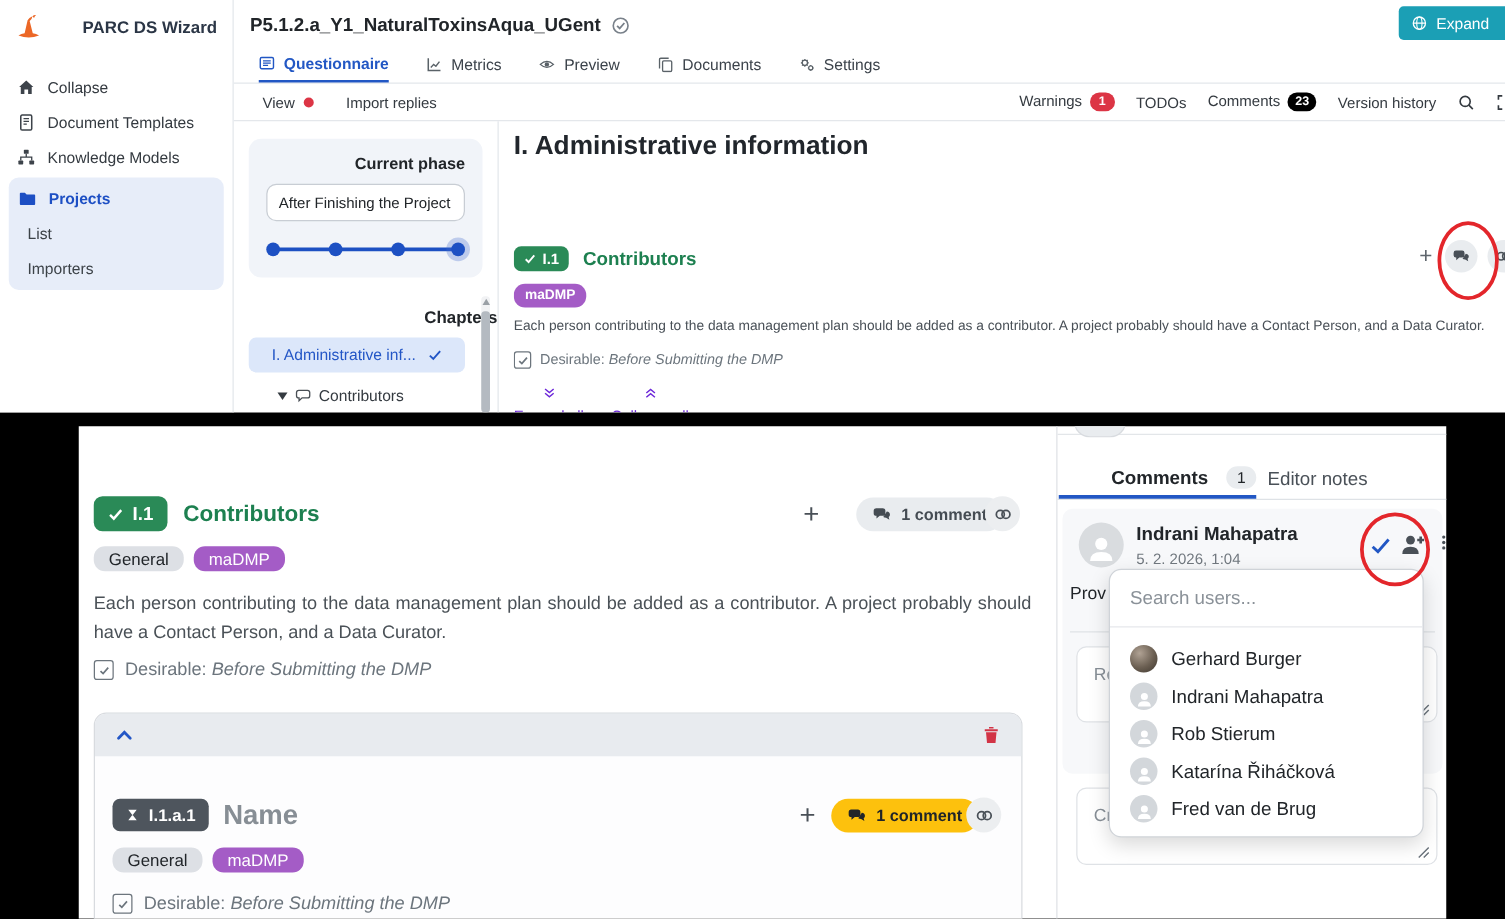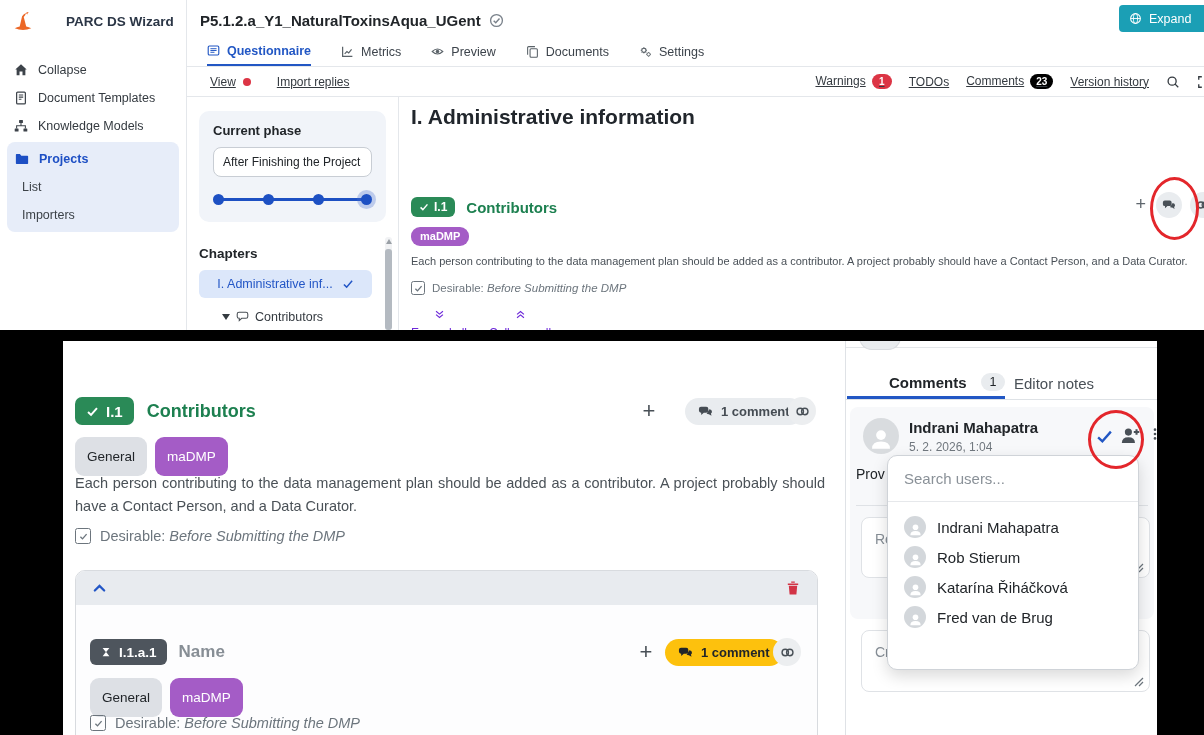--- a/index.html
+++ b/index.html
@@ -34,33 +34,33 @@
 
   
   .tabs{position:absolute;left:187px;top:39px;right:0;height:27px;display:flex;gap:30px;padding-left:20px;border-bottom:1px solid #e4e7eb;}
   .tab{display:flex;align-items:center;gap:7px;font-size:12.5px;color:#3c434b;cursor:pointer;padding-bottom:2px;}
   .tab .tic{width:13px;height:13px;color:#5a6268;}
   .tab.active{color:#2257c4;font-weight:600;border-bottom:2px solid #2257c4;}
   .tab.active .tic{color:#2257c4;}
 
   
   .qtoolbar{position:absolute;left:187px;top:67px;right:0;height:29px;border-bottom:1px solid #e4e7eb;
-            display:flex;align-items:center;font-size:12px;color:#343a40;text-decoration:underline;}
+            display:flex;align-items:center;font-size:12px;color:#343a40;}
   .qt-left{display:flex;align-items:center;gap:26px;padding-left:23px;}
   .qt-view{display:flex;align-items:center;gap:7px;cursor:pointer;}
   .red-dot{width:8px;height:8px;border-radius:50%;background:#dc3545;}
   .qt-right{margin-left:auto;display:flex;align-items:center;gap:17px;padding-right:0;}
   .badge-pill{display:inline-flex;align-items:center;justify-content:center;border-radius:9px;color:#fff;
               font-size:10px;font-weight:700;padding:2px 6px;min-width:8px;}
   .bg-red{background:#dc3545;} .bg-gray{background:#000000;}
   .qt-item{display:flex;align-items:flex-start;gap:6px;cursor:pointer;}
   .qt-ic{width:14px;height:14px;color:#343a40;cursor:pointer;}
 
   
-  .subpanel{position:absolute;left:187px;top:97px;width:211px;bottom:0;border-right:1px solid #e4e7eb;overflow:hidden;}
+  .subpanel{position:absolute;left:187px;top:97px;width:211px;bottom:0;border-right:1px solid #e4e7eb;overflow:hidden;text-align:right;}
   .phase-card{margin:14px 12px 0 12px;background:#f1f4f9;border-radius:10px;padding:12px 14px 16px 14px;}
   .phase-h{font-size:13px;font-weight:700;color:#212529;}
   .phase-select{margin-top:9px;height:28px;background:#fff;border:1px solid #c8cdd4;border-radius:8px;
                 display:flex;align-items:center;padding:0 9px;font-size:12px;color:#212529;cursor:pointer;}
   .phase-slider{margin-top:15px;position:relative;height:14px;}
   .phase-line{position:absolute;left:3px;right:5px;top:6px;height:3px;background:#1d50c3;border-radius:2px;}
   .phase-dot{position:absolute;top:2px;width:11px;height:11px;border-radius:50%;background:#1d50c3;}
   .phase-dot.last{box-shadow:0 0 0 4px rgba(70,110,205,.3);}
   .chapters-h{margin:24px 0 9px 12px;font-size:13.5px;font-weight:700;color:#212529;}
   .chapter-active{margin:0 26px 7px 12px;height:28px;background:#dce7fa;border-radius:6px;display:flex;align-items:center;
@@ -92,36 +92,36 @@
   .exp-link{display:flex;align-items:center;gap:6px;color:#6d28d9;font-size:12px;cursor:pointer;flex-direction:column;}
   .exp-link .eic{width:11px;height:11px;}
 
   .annot{position:absolute;border:3px solid #e3262b;border-radius:50%;z-index:40;}
 
   
   .layer-zoom{position:absolute;left:63px;top:341px;width:1094px;height:394px;background:#fff;overflow:hidden;}
   .z-badge-q{display:inline-flex;align-items:center;gap:7px;background:#2a8a57;color:#fff;border-radius:7px;height:28px;padding:0 11px;font-size:15px;font-weight:700;}
   .z-badge-q .bic{width:13px;height:13px;color:#fff;}
   .z-qtitle{font-size:18px;font-weight:700;color:#1d8050;}
-  .z-tag{display:inline-flex;align-items:center;height:39px;padding:0 12px;border-radius:9px;font-size:13.5px;font-weight:500;}
+  .z-tag{display:inline-flex;align-items:center;height:20px;padding:0 12px;border-radius:9px;font-size:13.5px;font-weight:500;}
   .z-icon-circle{width:28px;height:28px;border-radius:50%;background:#eceef0;display:flex;align-items:center;justify-content:center;color:#495057;cursor:pointer;}
   .z-pill{height:27px;border-radius:14px;display:inline-flex;align-items:center;gap:8px;padding:0 13px;font-size:13px;font-weight:700;cursor:pointer;}
   .z-pill-gray{background:#e9ecef;color:#454c53;}
   .z-pill-yellow{background:#fdc10d;color:#212529;}
   .z-pill .pic{width:15px;height:15px;}
   .z-desc{position:absolute;left:12px;top:131px;width:750px;font-size:14.5px;line-height:1.62;color:#4a5157;text-align:justify;}
   .z-desirable{display:flex;align-items:center;gap:9px;color:#6c757d;font-size:14.5px;}
   .z-desirable .cb{width:14px;height:14px;flex:0 0 14px;}
   .z-card{position:absolute;left:12px;top:229px;width:741px;height:220px;border:1px solid #d8dbdf;border-radius:10px;background:#fdfdfe;}
   .z-card-head{height:34px;background:#e8ebef;border-radius:9px 9px 0 0;display:flex;align-items:center;padding:0 16px;}
   .z-chevup{width:15px;height:15px;color:#2356c6;cursor:pointer;}
   .z-trash{width:16px;height:16px;color:#d23446;margin-left:auto;cursor:pointer;}
   .z-dark-badge{display:inline-flex;align-items:center;gap:7px;background:#4e555d;color:#fff;border-radius:6px;height:26px;padding:0 10px;font-size:13.5px;font-weight:700;}
   .z-dark-badge .bic{width:12px;height:12px;color:#fff;}
-  .z-name-title{font-size:17px;font-weight:700;color:#878e95;}
+  .z-name-title{font-size:22px;font-weight:700;color:#878e95;}
 
   
   .z-panel{position:absolute;left:782px;top:0;width:312px;height:394px;border-left:1px solid #dfe2e6;}
   .z-panel-topline{position:absolute;left:0;right:0;top:6px;border-top:1px solid #e3e6e9;}
   .z-top-frag{position:absolute;left:13px;top:-4px;width:40px;height:12px;background:#e9ecef;border:1px solid #d8dbdf;border-top:none;border-radius:0 0 14px 14px;}
   .z-tabs{position:absolute;left:0;right:0;top:26px;height:32px;border-bottom:1px solid #dee2e6;}
   .z-tab1{position:absolute;left:43px;top:6px;display:flex;align-items:center;gap:14px;font-size:15px;font-weight:600;color:#212529;cursor:pointer;}
   .z-tab1-count{background:#e9ecef;border-radius:10px;font-size:12.5px;font-weight:400;color:#212529;padding:2px 9px;}
   .z-tab2{position:absolute;left:168px;top:8px;font-size:15px;color:#495057;cursor:pointer;}
   .z-tab-underline{position:absolute;left:1px;top:55px;width:158px;height:3px;background:#2257c4;}
@@ -617,20 +617,24 @@
           </svg>
         </span>
     </span>
 
     <div class="z-dropdown">
       <div class="z-dd-search" title="Search users...">
         <span>Search users...</span>
       </div>
       <div class="z-dd-list">
         <div class="z-dd-item">
+          <span class="dd-av photo"></span>
+          <span>Gerhard Burger</span>
+        </div>
+        <div class="z-dd-item">
           <span class="dd-av">
               <svg viewBox="0 0 16 16">
                 <circle cx="8" cy="5.6" r="3" fill="currentColor"></circle>
                 <path d="M2.5 14 Q2.5 9.6 8 9.6 Q13.5 9.6 13.5 14Z" fill="currentColor"></path>
               </svg>
             </span>
           <span>Indrani Mahapatra</span>
         </div>
         <div class="z-dd-item">
           <span class="dd-av">

